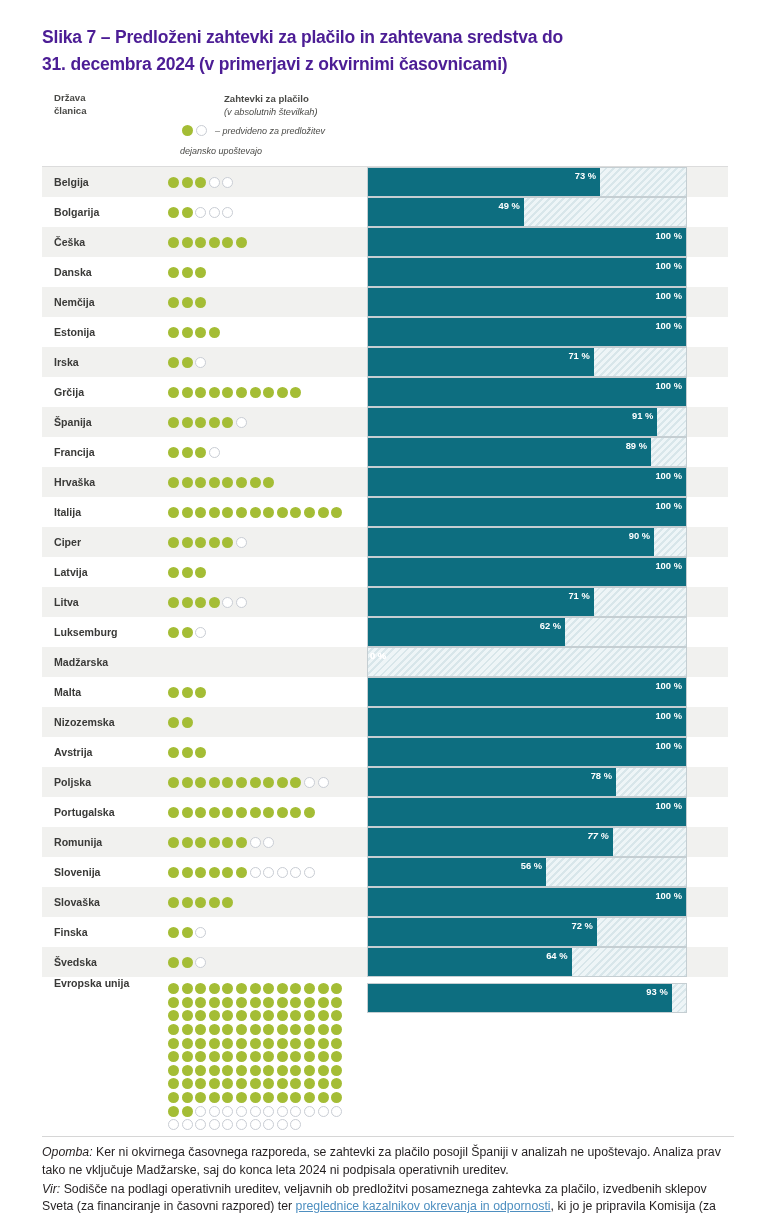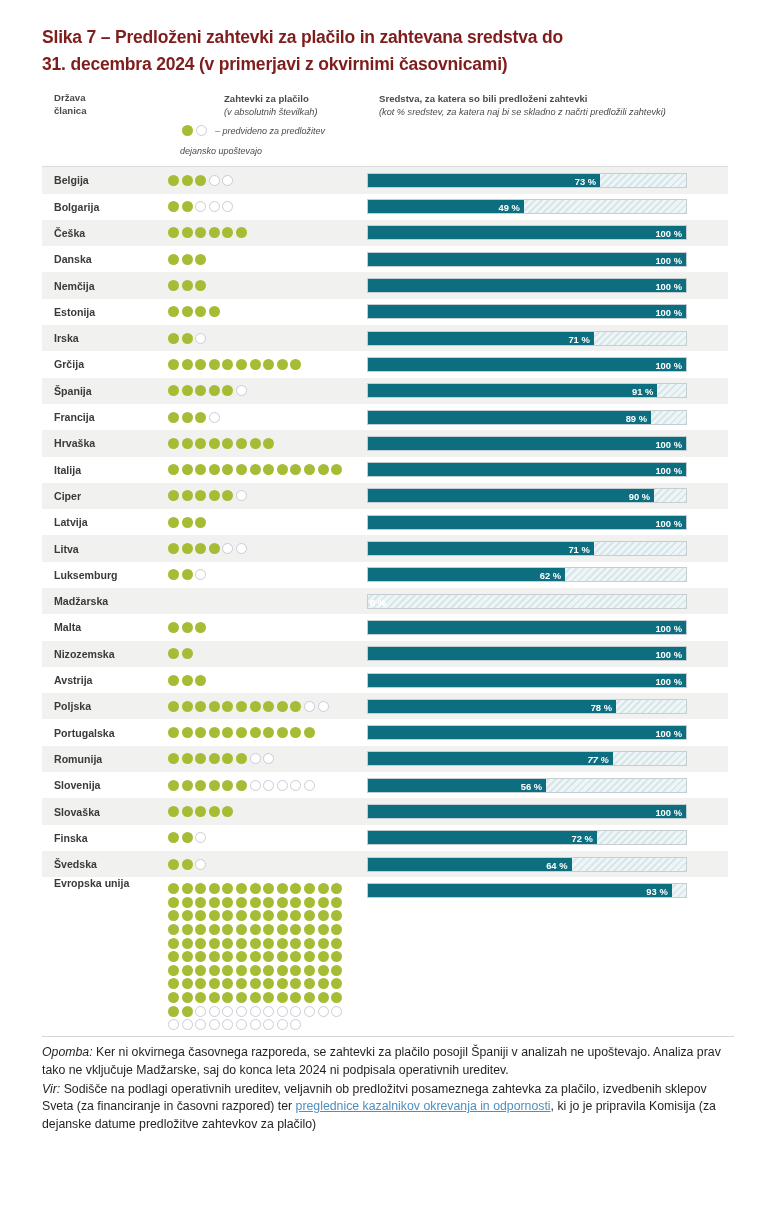--- a/index.html
+++ b/index.html
@@ -23,21 +23,21 @@
     position: relative;
   }
 
   
   .title-block {
     padding: 24px 40px 6px 42px;
   }
   .title-line {
     font-size: 17.5px;
     font-weight: bold;
-    color: #7f1d1d;
+    color: #4c1d95;
     line-height: 1.55;
     letter-spacing: -0.2px;
   }
 
   
   .col-header {
     position: relative;
     height: 78px;
     margin: 4px 40px 0 42px;
   }
@@ -166,21 +166,21 @@
   .eu-grid {
     display: grid;
     grid-template-columns: repeat(13, 11px);
     gap: 2.6px;
     width: 177px;
   }
 
   
   .bar-track {
     position: relative;
-    height: 15px;
+    height: 30px;
     width: 320px;
     background: #ffffff;
     border: 1px solid #c5ced2;
     box-sizing: border-box;
     overflow: hidden;
     background-image: repeating-linear-gradient(
       -45deg,
       #d8e6ea 0px, #d8e6ea 2px,
       #eef5f7 2px, #eef5f7 5px
     );
@@ -228,24 +228,20 @@
 
   <div class="col-header">
     <div class="ch-country">
       <div>Država</div>
       <div>članica</div>
     </div>
     <div class="ch-claims">
       <div class="ch-title">Zahtevki za plačilo</div>
       <div class="ch-sub">(v absolutnih številkah)</div>
     </div>
-    <div class="ch-funds">
-      <div class="ch-title">Sredstva, za katera so bili predloženi zahtevki</div>
-      <div class="ch-sub">(kot % sredstev, za katera naj bi se skladno z načrti predložili zahtevki)</div>
-    </div>
     <div class="legend-row">
       <span class="legend-dots">
         <span class="dot filled"></span>
         <span class="dot empty"></span>
       </span>
       <span class="legend-text">– predvideno za predložitev</span>
     </div>
     <div class="legend-sub">dejansko upoštevajo</div>
   </div>
 

